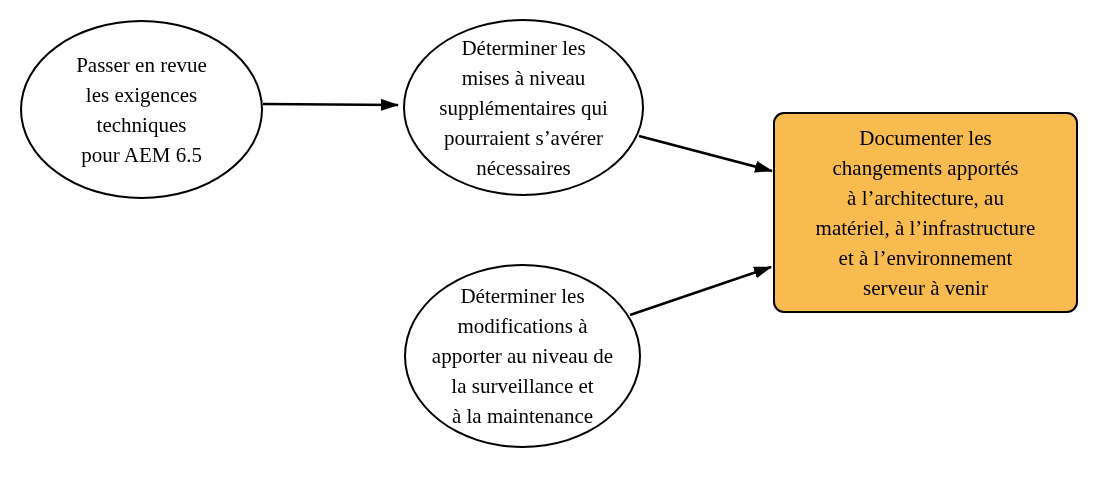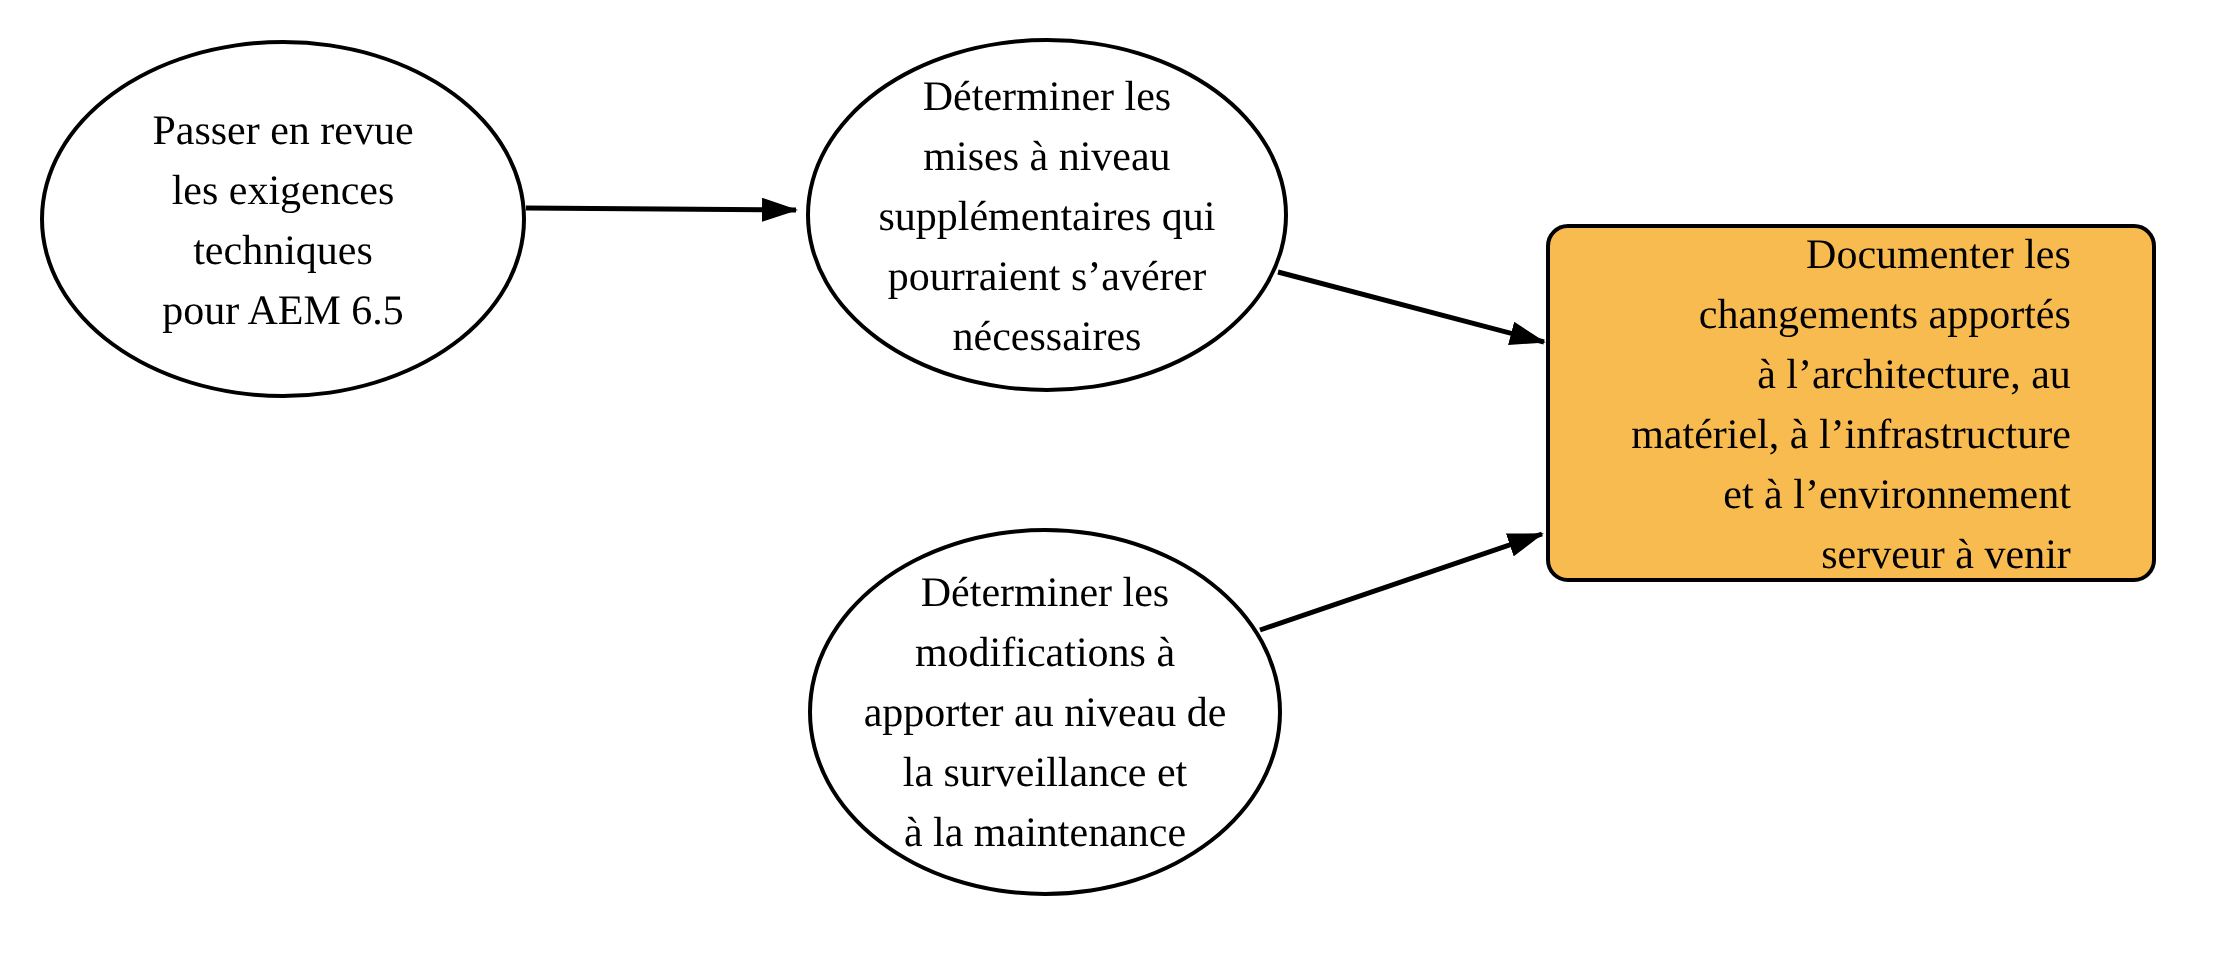--- a/index.html
+++ b/index.html
@@ -31,21 +31,21 @@
     background: #F7BB50;
   }
   .node-label {
     white-space: pre-line;
     font-size: 21px;
     line-height: 30px;
   }
   .node-review     { left: 20px;  top: 20px;  width: 243px; height: 179px; }
   .node-upgrades   { left: 403px; top: 19px;  width: 241px; height: 177px; }
   .node-monitoring { left: 404px; top: 264px; width: 237px; height: 184px; }
-  .node-document   { left: 773px; top: 112px; width: 305px; height: 179px; padding: 4px 6px; text-align: right; }
+  .node-document   { left: 773px; top: 112px; width: 305px; height: 201px; padding: 4px 6px; }
   .arrows-layer {
     position: absolute;
     left: 0; top: 0;
     width: 1111px; height: 487px;
     pointer-events: none;
   }
   .arrow-line {
     stroke: #000000;
     stroke-width: 2.5;
     fill: none;

